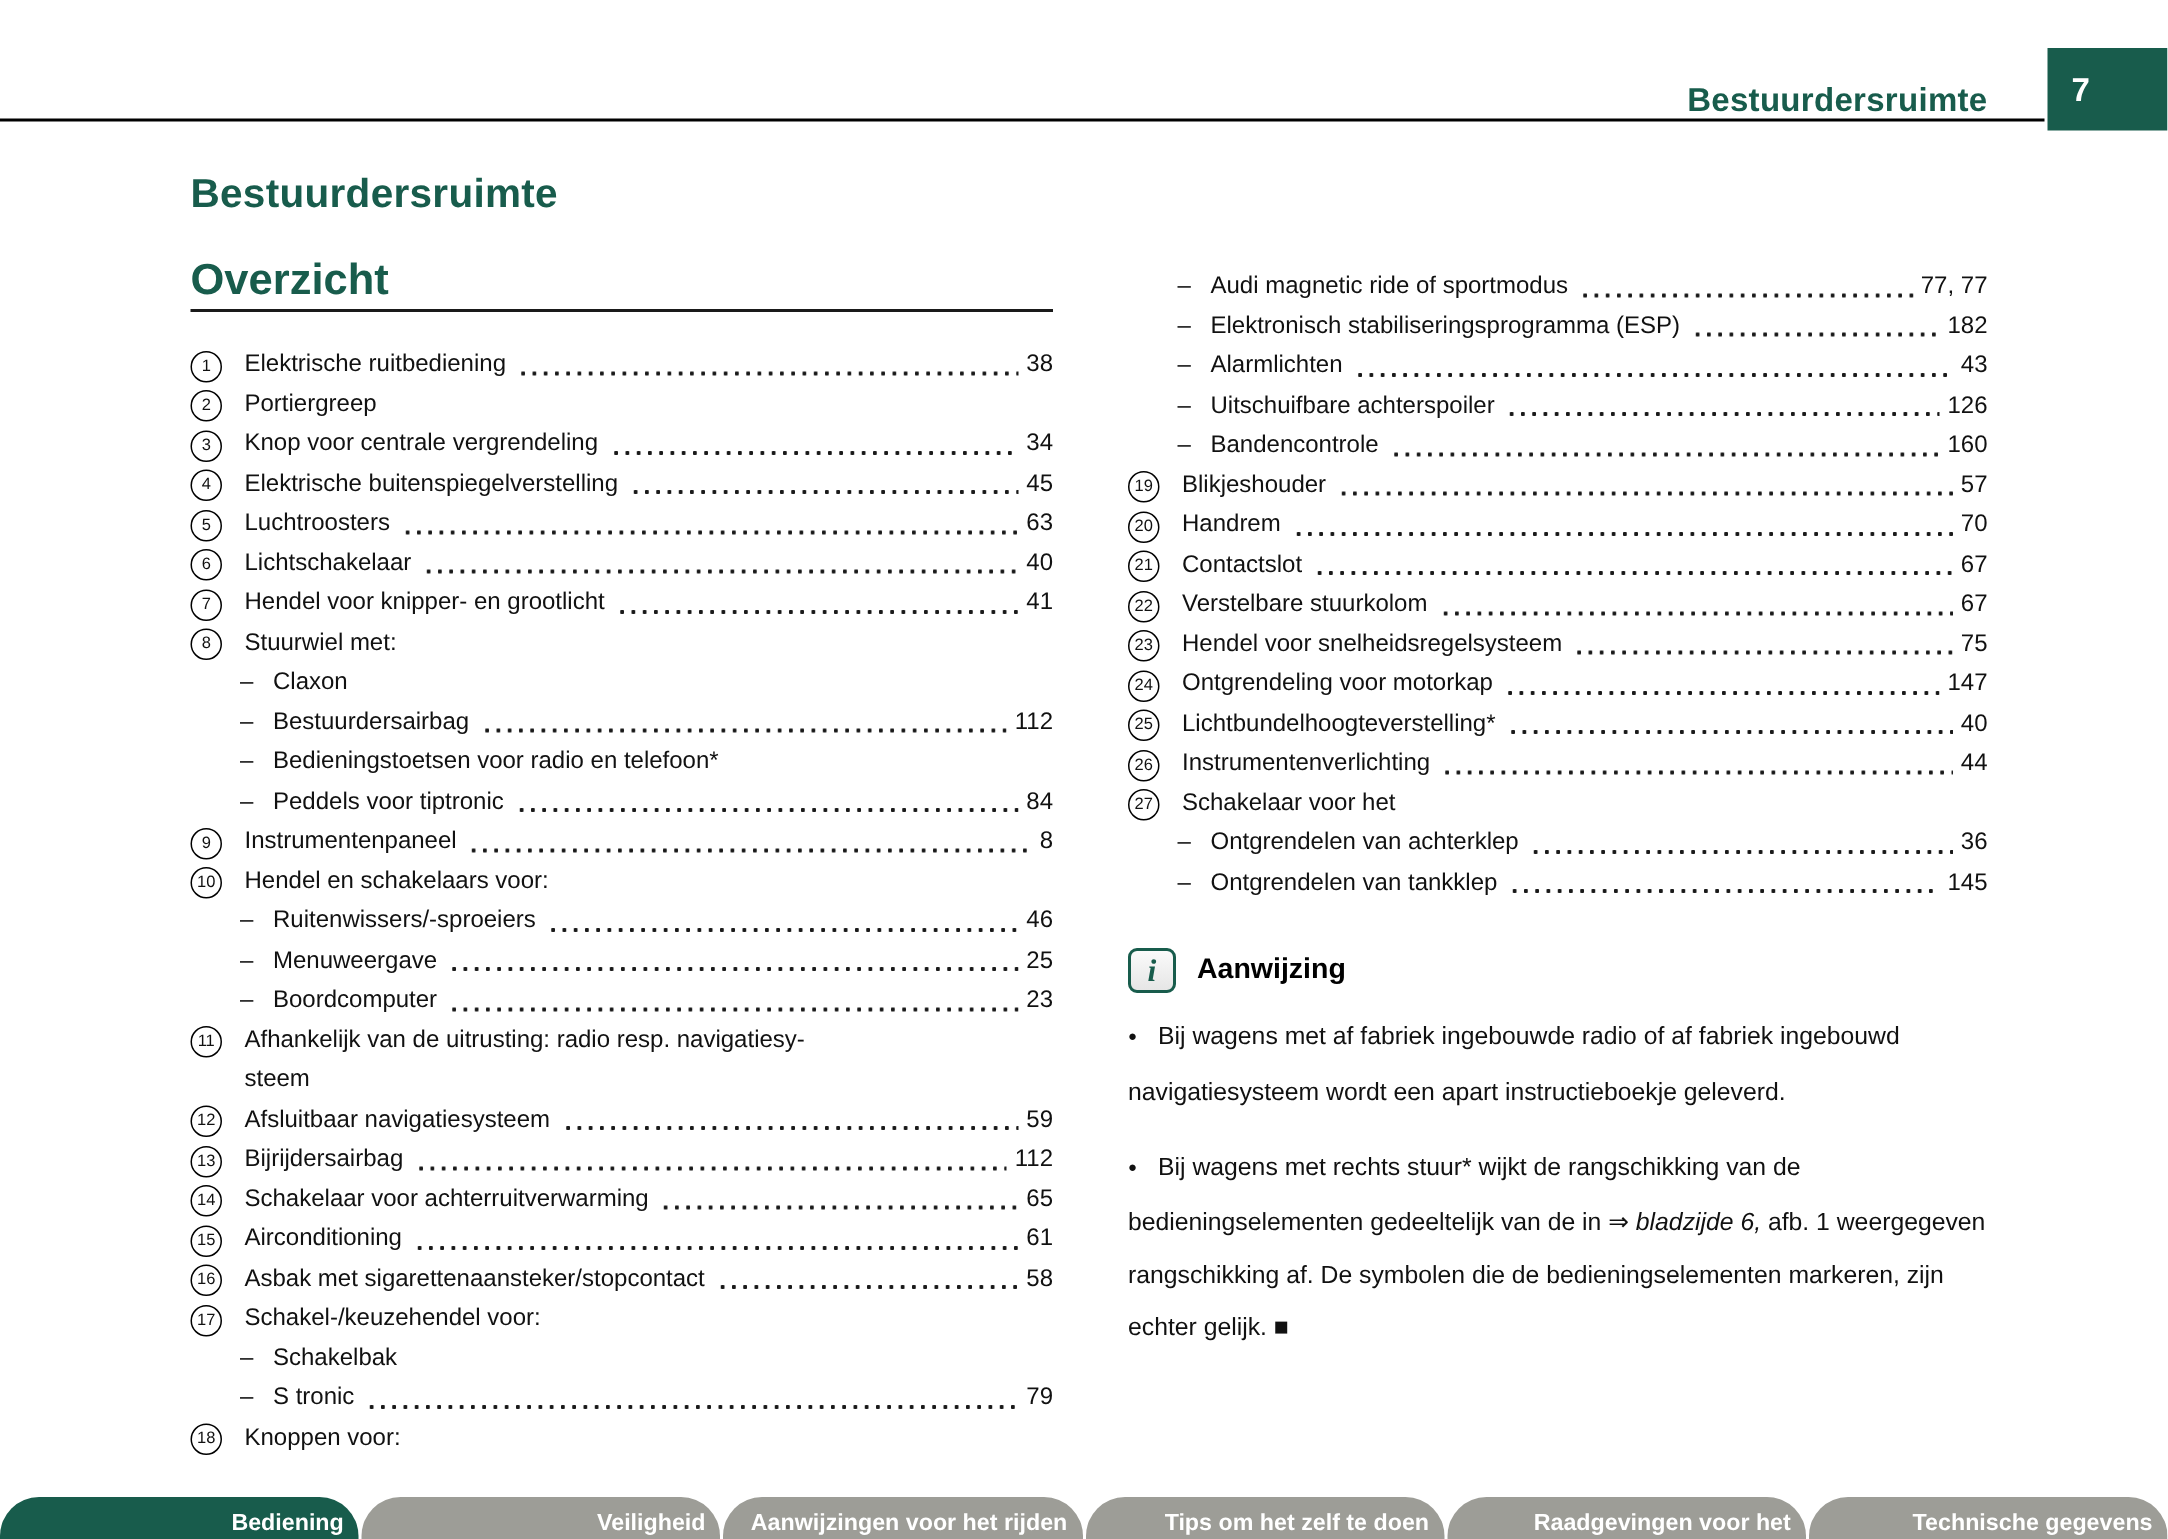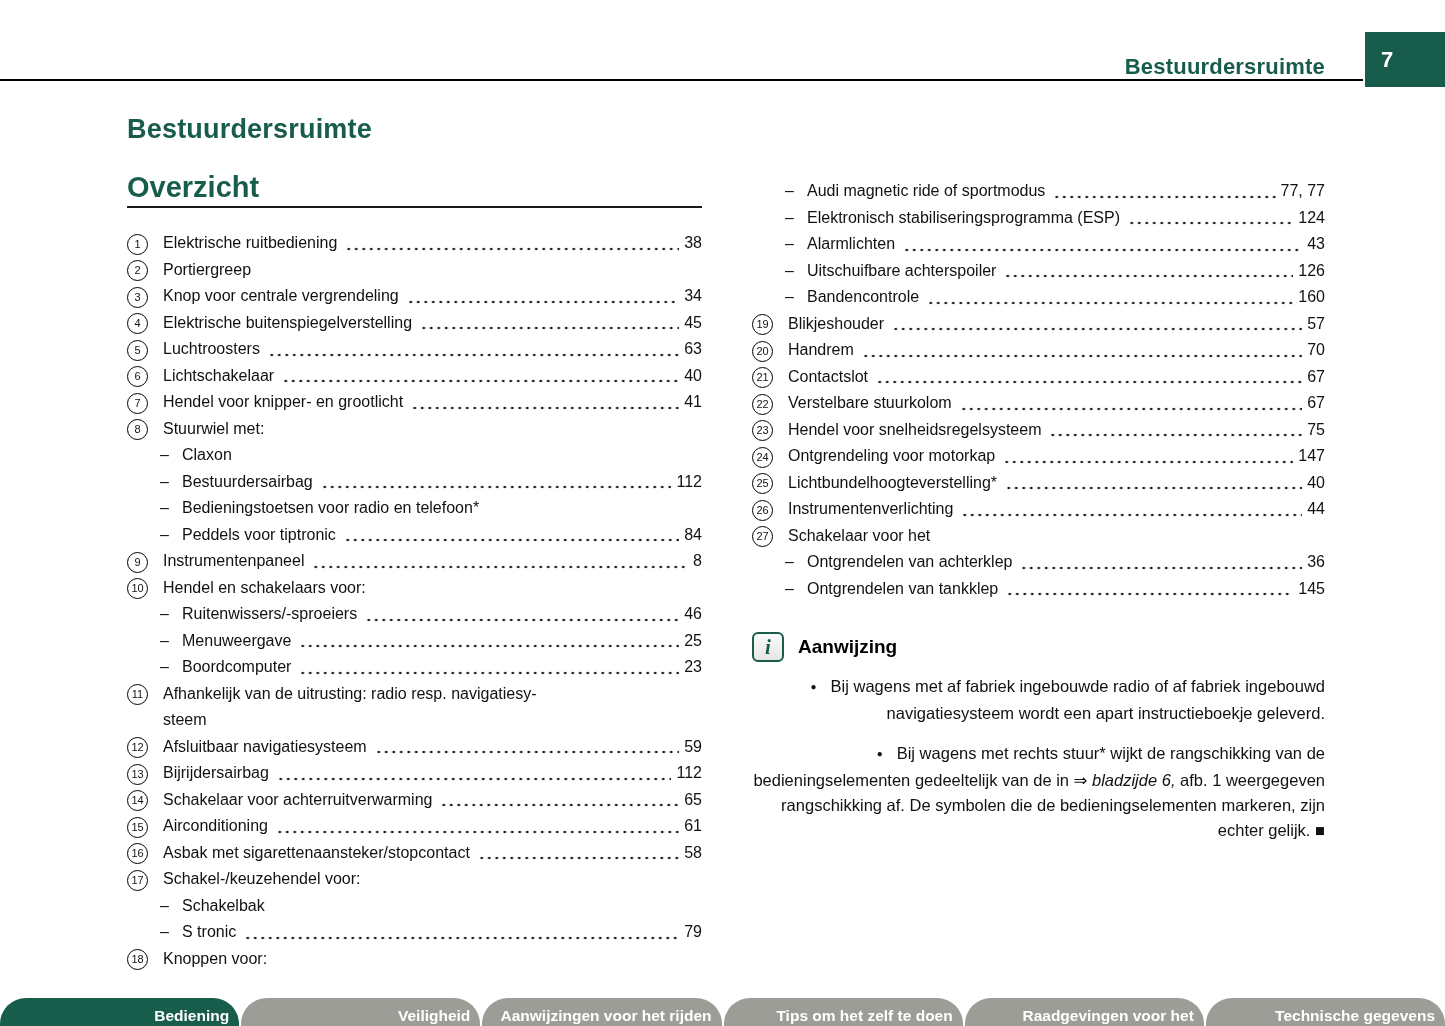--- a/index.html
+++ b/index.html
@@ -72,21 +72,21 @@
   
   .note-header{display:flex;align-items:center;gap:14px;margin:30px 0 12px 0;}
   .info-icon{
     flex:none;width:32px;height:30px;border:2px solid var(--accent);border-radius:6px;
     display:flex;align-items:center;justify-content:center;box-sizing:border-box;
     color:var(--accent);font-family:"Liberation Serif", serif;
     font-style:italic;font-weight:bold;font-size:21px;
     background:linear-gradient(#fafafa,#e6e6e6);
   }
   .note-title{font-size:19px;font-weight:bold;color:#000;}
-  .note-bullet{margin:0 0 15px 0;font-size:16.5px;line-height:25px;text-align:right;}
+  .note-bullet{margin:0 0 15px 0;font-size:16.5px;line-height:35px;}
   .bullet-dot{font-size:10px;margin-right:14px;position:relative;top:-2px;}
   .seg-italic{font-style:italic;}
 
   
   .footer{
     position:absolute;left:0;bottom:0;width:1445px;height:60px;
     display:flex;gap:2px;background:#fff;
   }
   .footer .tab{
     flex:1 1 0;box-sizing:border-box;
@@ -267,21 +267,21 @@
         <div class="toc-row sub">
           <span class="dash">–</span>
           <span class="label">Audi magnetic ride of sportmodus</span>
           <span class="leader"></span>
           <span class="pagenum">77, 77</span>
         </div>
         <div class="toc-row sub">
           <span class="dash">–</span>
           <span class="label">Elektronisch stabiliseringsprogramma (ESP)</span>
           <span class="leader"></span>
-          <span class="pagenum">124</span>
+          <span class="pagenum">182</span>
         </div>
         <div class="toc-row sub">
           <span class="dash">–</span>
           <span class="label">Alarmlichten</span>
           <span class="leader"></span>
           <span class="pagenum">43</span>
         </div>
         <div class="toc-row sub">
           <span class="dash">–</span>
           <span class="label">Uitschuifbare achterspoiler</span>

